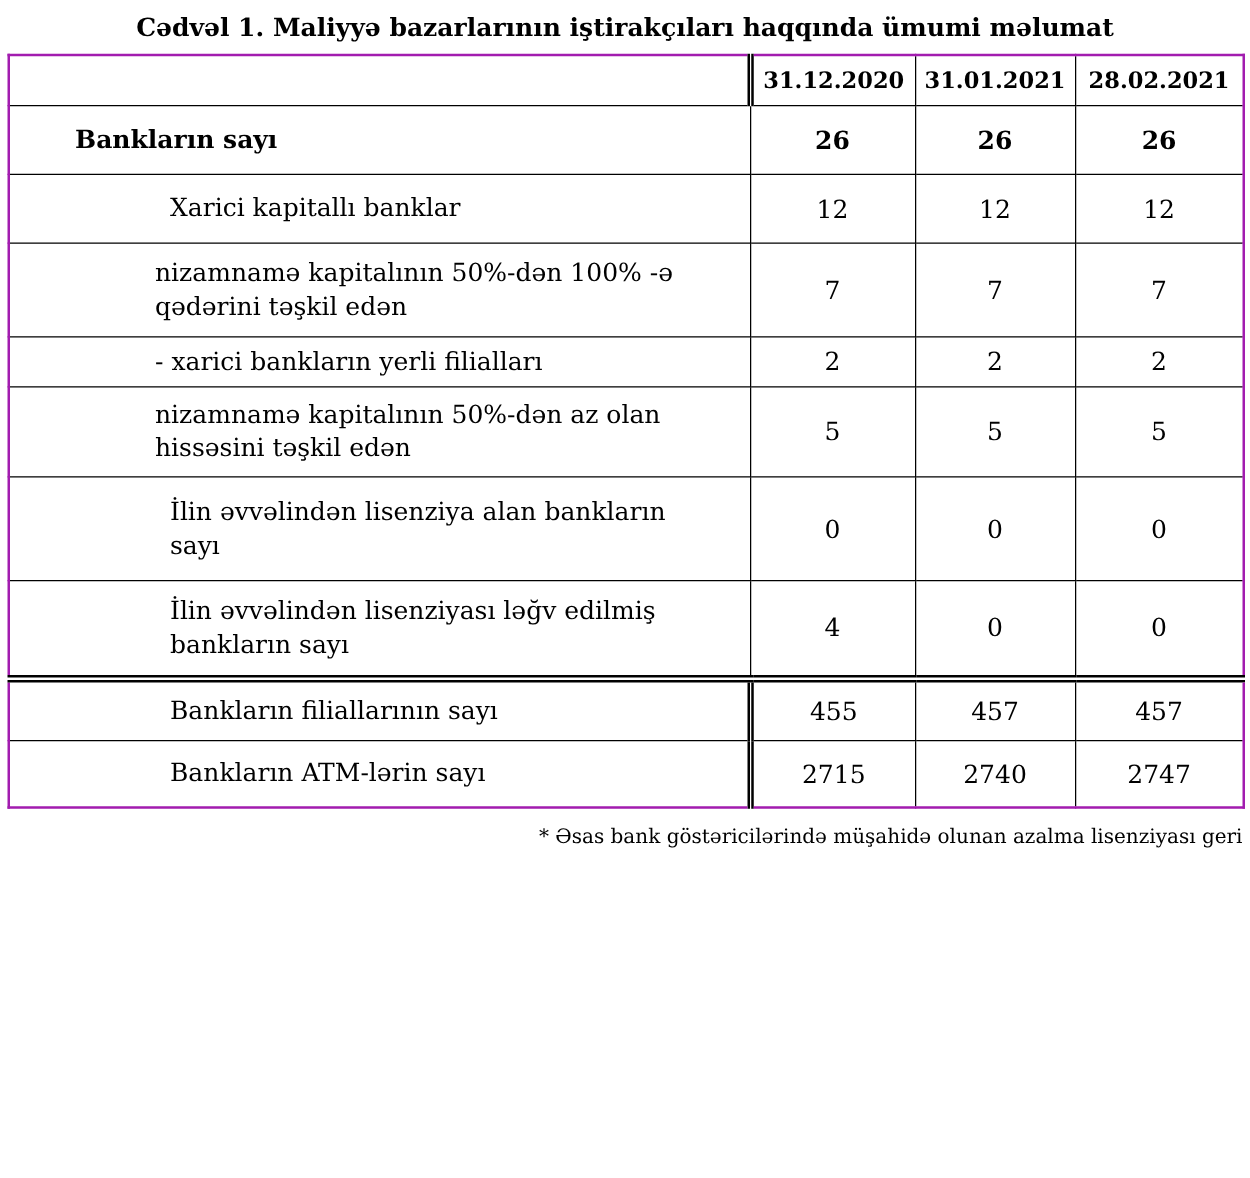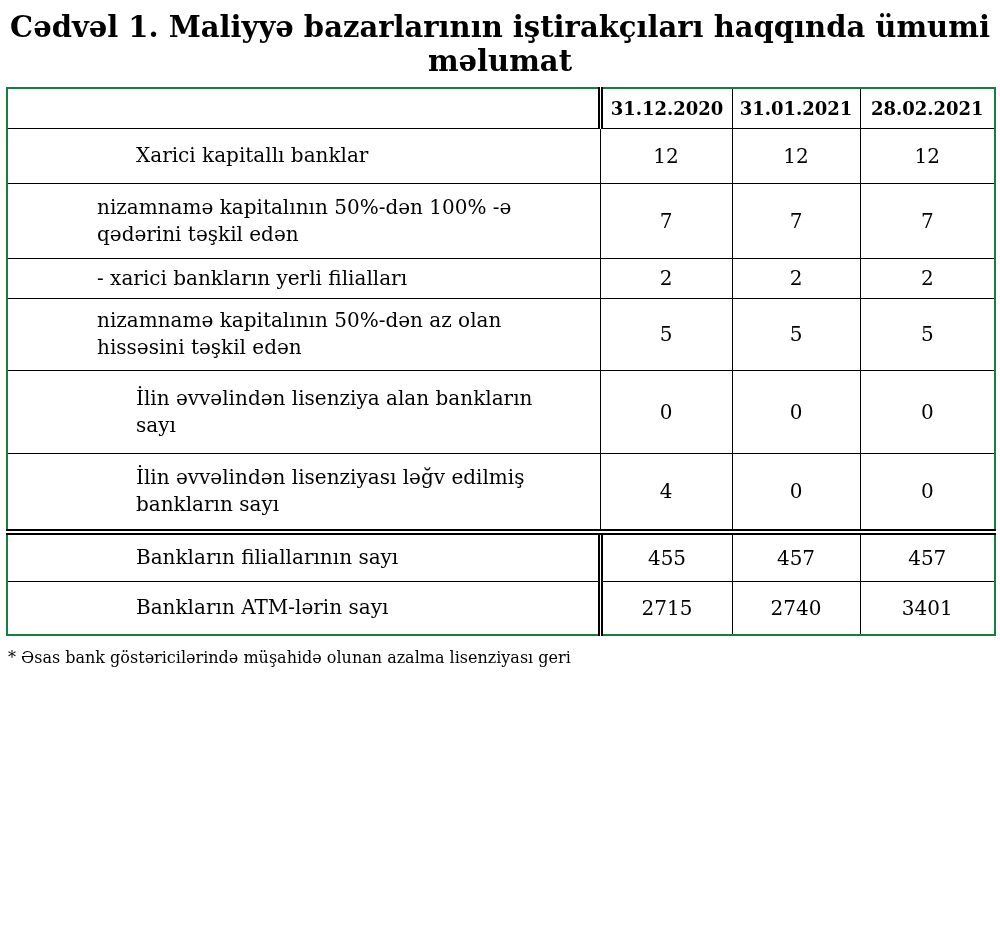--- a/index.html
+++ b/index.html
@@ -6,31 +6,31 @@
   html, body { background: #ffffff; }
   body {
     width: 1000px; height: 942px;
     font-family: "DejaVu Serif", "Liberation Serif", serif;
     color: #000;
     overflow: hidden;
   }
   .page { padding: 8px 6px 0 6px; }
 
   .title {
-    font-size: 29px;
+    font-size: 20px;
     font-weight: bold;
     text-align: center;
     margin: 2px 0 9px 0;
   }
 
   table.tbl {
     border-collapse: collapse;
     table-layout: fixed;
     width: 988px;
-    border: 2px solid #15803d;
+    border: 2px solid #a21caf;
   }
   .tbl th, .tbl td { border: 1px solid #000; }
 
   col.c0 { width: 593px; }
   col.c1 { width: 132px; }
   col.c2 { width: 128px; }
   col.c3 { width: 135px; }
 
   thead th {
     height: 40px;
@@ -49,21 +49,21 @@
   }
   td.val {
     font-size: 20px;
     text-align: center;
     vertical-align: middle;
   }
   .b { font-weight: bold; }
 
   .ind0 { padding-left: 52px; }
   .ind1 { padding-left: 128px; }
-  .ind2 { padding-left: 89px; padding-right: 70px; }
+  .ind2 { padding-left: 116px; padding-right: 70px; }
 
   
   .dbl-left { border-left: 5px double #000 !important; }
   tr.dbl-top td { border-top: 6px double #000; }
 
   
   .h40 td { height: 40px; }
   .h46 td { height: 46px; }
   .h49 td { height: 49px; }
   .h53 td { height: 53px; }
@@ -71,20 +71,21 @@
   .h55 td { height: 55px; }
   .h72 td { height: 72px; }
   .h75 td { height: 75px; }
   .h79 td { height: 79px; }
   .h83 td { height: 83px; }
 
   .footnote {
     font-size: 16px;
     margin-top: 12px;
     padding-left: 2px;
+    text-align: right;
   }
 </style>
 </head>
 <body>
 
 <div class="page">
 
   <h1 class="title">Cədvəl 1. Maliyyə bazarlarının iştirakçıları haqqında ümumi məlumat</h1>
 
   <table class="tbl">
@@ -96,20 +97,26 @@
       </colgroup>
     <thead>
       <tr>
         <th></th>
         <th class="dbl-left">31.12.2020</th>
         <th>31.01.2021</th>
         <th>28.02.2021</th>
       </tr>
     </thead>
     <tbody>
+      <tr class="h55">
+        <td class="lbl ind0 b">Bankların sayı</td>
+        <td class="val b">26</td>
+        <td class="val b">26</td>
+        <td class="val b">26</td>
+      </tr>
       <tr class="h55">
         <td class="lbl ind1">Xarici kapitallı banklar</td>
         <td class="val">12</td>
         <td class="val">12</td>
         <td class="val">12</td>
       </tr>
       <tr class="h75">
         <td class="lbl ind2">nizamnamə kapitalının 50%-dən 100% -ə qədərini təşkil edən</td>
         <td class="val">7</td>
         <td class="val">7</td>
@@ -142,20 +149,20 @@
       <tr class="h49 dbl-top">
         <td class="lbl ind1">Bankların filiallarının sayı</td>
         <td class="val dbl-left">455</td>
         <td class="val">457</td>
         <td class="val">457</td>
       </tr>
       <tr class="h54">
         <td class="lbl ind1">Bankların ATM-lərin sayı</td>
         <td class="val dbl-left">2715</td>
         <td class="val">2740</td>
-        <td class="val">3401</td>
+        <td class="val">2747</td>
       </tr>
     </tbody>
   </table>
 
   <div class="footnote">* Əsas bank göstəricilərində müşahidə olunan azalma lisenziyası geri</div>
 
 </div>
 
 </body></html>

